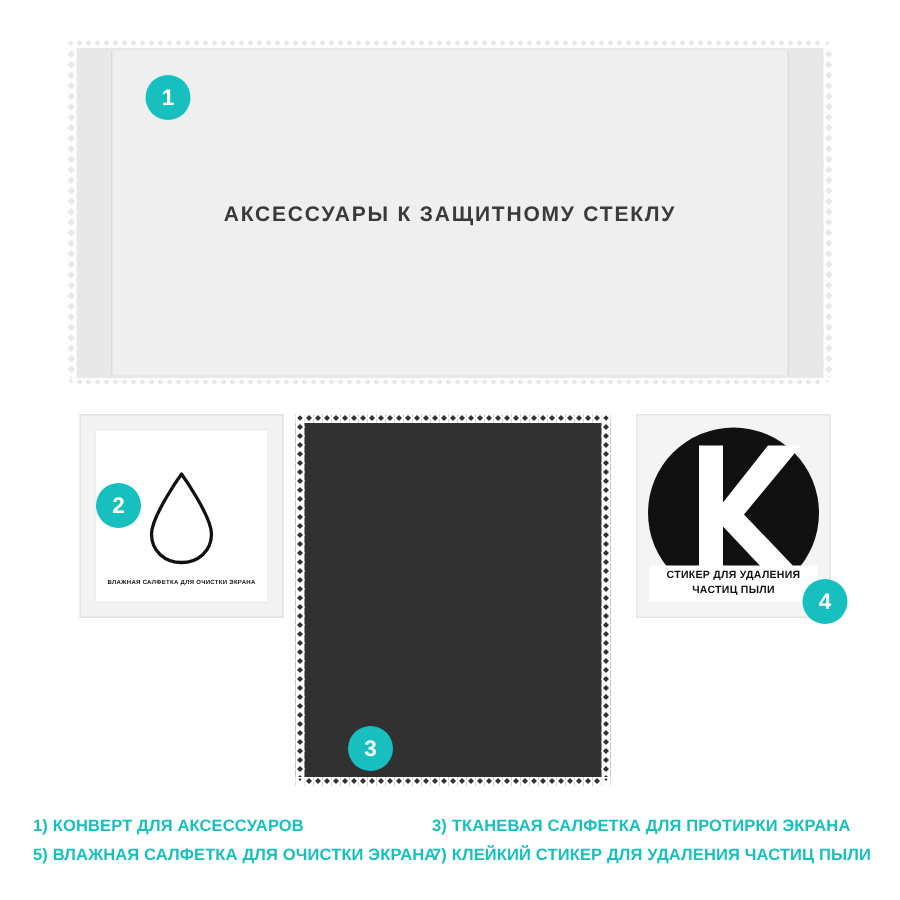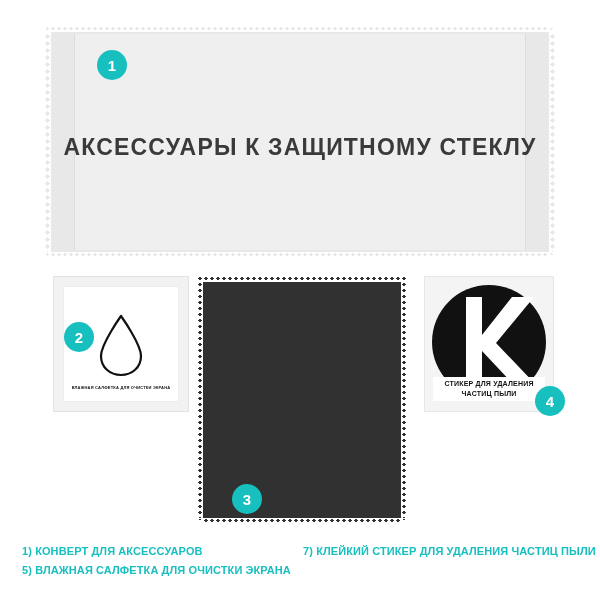--- a/index.html
+++ b/index.html
@@ -90,21 +90,21 @@
   }
   .zig-top { top: 0; }
   .zig-bottom { bottom: 0; }
 
   #envelope-title {
     position: absolute;
     left: 0;
     right: 0;
     top: 108px;
     text-align: center;
-    font-size: 23px;
+    font-size: 14px;
     font-weight: bold;
     letter-spacing: 1.2px;
     color: #3a3a3a;
     z-index: 10;
   }
   #badge-1 { left: 97px; top: 50px; }
 
   
   #wipe {
     position: absolute;
@@ -208,21 +208,21 @@
   }
   #badge-4 { left: 535px; top: 386px; }
 
   
   #legend {
     position: absolute;
     left: 22px;
     top: 542px;
     right: 22px;
     display: flex;
-    gap: 15px;
+    gap: 0;
     font-size: 11px;
     font-weight: bold;
     color: #17bfbf;
     letter-spacing: .1px;
   }
   .legend-col {
     flex: 0 0 auto;
   }
   .legend-col.left { width: 266px; }
   .legend-line {
@@ -279,17 +279,18 @@
     </div>
   </div>
   <div class="badge" id="badge-4">4</div>
 
   <div id="legend">
     <div class="legend-col left">
       <div class="legend-line">1) КОНВЕРТ ДЛЯ АКСЕССУАРОВ</div>
       <div class="legend-line">5) ВЛАЖНАЯ САЛФЕТКА ДЛЯ ОЧИСТКИ ЭКРАНА</div>
     </div>
     <div class="legend-col">
+      <div class="legend-line">3) ТКАНЕВАЯ САЛФЕТКА ДЛЯ ПРОТИРКИ ЭКРАНА</div>
       <div class="legend-line">7) КЛЕЙКИЙ СТИКЕР ДЛЯ УДАЛЕНИЯ ЧАСТИЦ ПЫЛИ</div>
     </div>
   </div>
 
 </div>
 
 </body></html>

